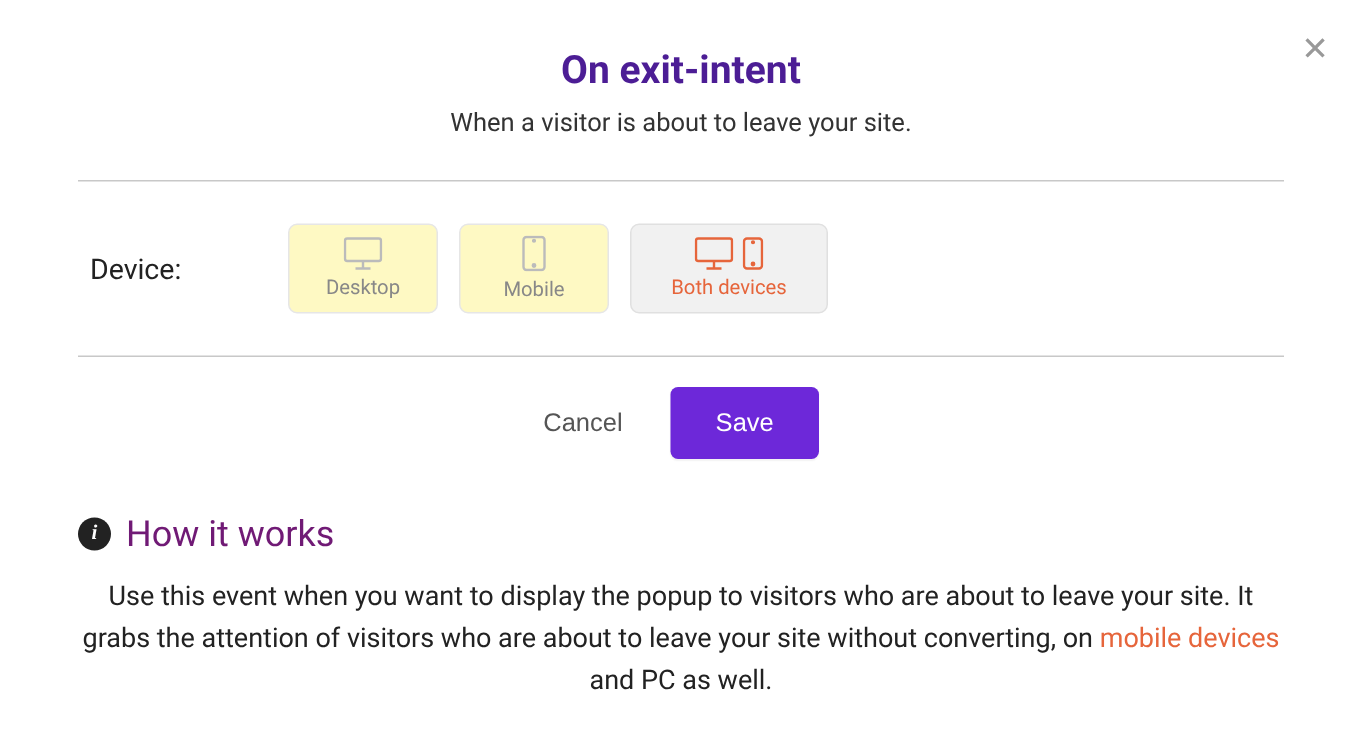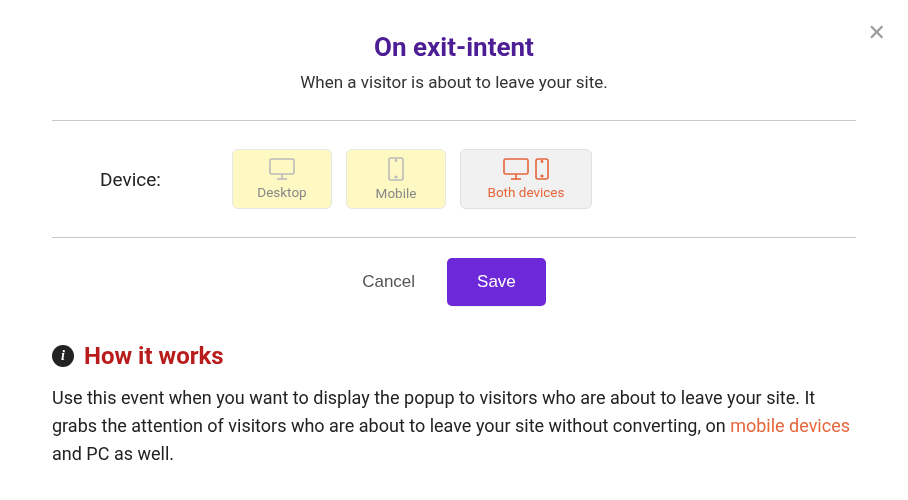--- a/index.html
+++ b/index.html
@@ -42,21 +42,20 @@
     hr.divider {
       border: none;
       border-top: 1px solid #c8c8c8;
       margin: 0;
     }
     .row {
       display: flex;
       align-items: center;
       padding: 28px 0;
       gap: 40px;
-      margin-left: 40px;
     }
     .row-label {
       font-size: 19px;
       color: #222;
       min-width: 100px;
       padding-left: 8px;
     }
     .options {
       display: flex;
       gap: 14px;
@@ -117,41 +116,42 @@
       box-shadow: 0 1px 1px rgba(0,0,0,0.05);
     }
     .how-heading {
       display: flex;
       align-items: center;
       gap: 10px;
       margin-bottom: 14px;
     }
     .how-heading h2 {
       font-size: 24px;
-      font-weight: 700;
-      color: #b91c1c;
+      font-weight: 400;
+      color: #701a75;
     }
     .info-icon {
       width: 22px;
       height: 22px;
       border-radius: 50%;
       background: #222;
       color: #fff;
       display: flex;
       align-items: center;
       justify-content: center;
       font-size: 14px;
       font-weight: 700;
       font-style: italic;
       font-family: Georgia, serif;
     }
     .how-text {
       font-size: 18px;
       line-height: 1.55;
       color: #222;
+      text-align: center;
     }
     .how-text .link {
       color: #e6653b;
       cursor: pointer;
     }
   </style>
 </head>
 <body>
 
 <button class="close-btn">✕</button>

